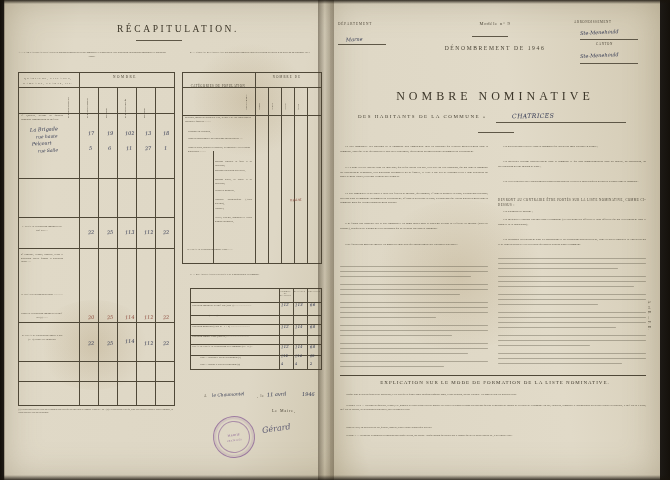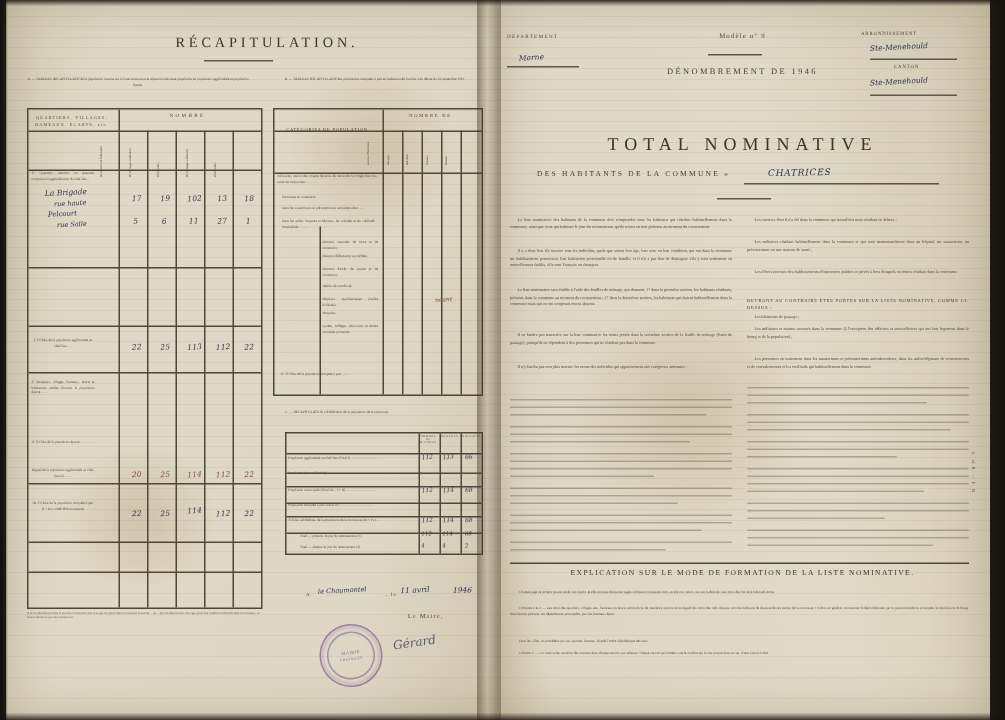--- a/index.html
+++ b/index.html
@@ -287,21 +287,21 @@
     <div class="hr" style="left:142px;top:36px;width:36px;"></div>
     <div class="tt sub" style="left:0;right:0;top:45px;font-size:5.6px;letter-spacing:1.6px;">DÉNOMBREMENT DE 1946</div>
 
     <div class="tt lbl" style="left:244px;top:20px;font-size:3.2px;letter-spacing:.6px;">ARRONDISSEMENT</div>
     <div class="hw" style="left:250px;top:29px;font-size:5px;">Ste-Menehould</div>
     <div class="hr" style="left:250px;top:39px;width:58px;"></div>
     <div class="tt lbl" style="left:266px;top:42px;font-size:3.2px;letter-spacing:.6px;">CANTON</div>
     <div class="hw" style="left:250px;top:52px;font-size:5px;">Ste-Menehould</div>
     <div class="hr" style="left:250px;top:63px;width:58px;"></div>
 
-    <div class="tt ttl" style="left:0;right:0;top:89px;font-size:12px;letter-spacing:4px;">TOTAL NOMINATIVE</div>
+    <div class="tt ttl" style="left:0;right:0;top:89px;font-size:12px;letter-spacing:4px;">NOMBRE NOMINATIVE</div>
     <div class="tt" style="left:28px;top:114px;font-size:5px;letter-spacing:1.5px;color:#453f32;">DES HABITANTS DE LA COMMUNE »</div>
     <div class="hr" style="left:166px;top:122px;width:130px;"></div>
     <div class="hw" style="left:182px;top:112px;font-size:6px;letter-spacing:.5px;transform:rotate(-1deg);">CHATRICES</div>
     <div class="hr" style="left:148px;top:132px;width:36px;"></div>
 
     <div class="para" style="left:10px;top:145px;width:148px;text-indent:5px;">La liste nominative des habitants de la commune doit comprendre tous les habitants qui résident habituellement dans la commune, ainsi que ceux qui habitent le jour du recensement, qu'ils soient ou non présents au moment du recensement.</div>
     <div class="para" style="left:10px;top:166px;width:148px;text-indent:5px;">Il y a donc lieu d'y inscrire tous les individus, quels que soient leur âge, leur sexe ou leur condition, qui ont dans la commune un établissement permanent, leur habitation personnelle ou de famille, et il n'y a pas lieu de distinguer s'ils y sont seulement ou nouvellement établis, s'ils sont Français ou étrangers.</div>
     <div class="para" style="left:10px;top:192px;width:148px;text-indent:5px;">La liste nominative sera établie à l'aide des feuilles de ménage, qui donnent, 1° dans la première section, les habitants résidants, présents dans la commune au moment du recensement ; 2° dans la deuxième section, les habitants qui étaient habituellement dans la commune mais qui en ont temporairement absents.</div>
     <div class="para" style="left:10px;top:222px;width:148px;text-indent:5px;">Il ne faudra pas transcrire sur la liste nominative les noms portés dans la troisième section de la feuille de ménage (listes de passage), puisqu'ils ne répondent à des personnes qui ne résident pas dans la commune.</div>
     <div class="para" style="left:10px;top:243px;width:148px;text-indent:5px;">Il n'y faudra pas non plus inscrire les noms des individus qui appartiennent aux catégories suivantes :</div>

